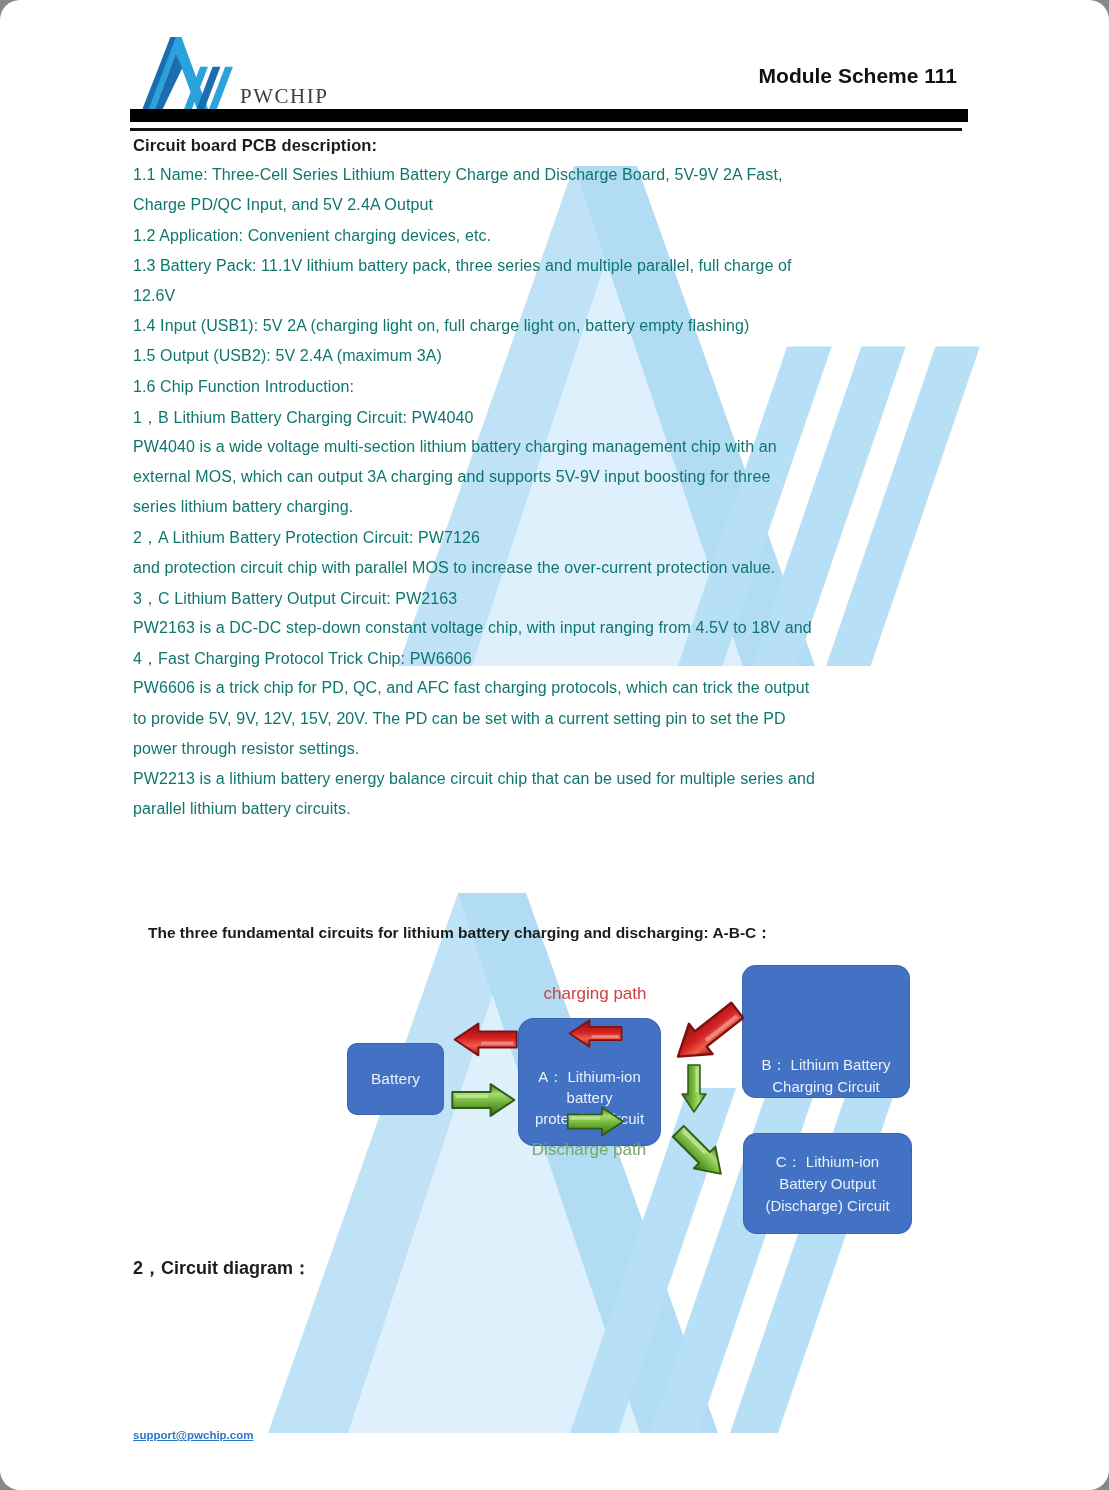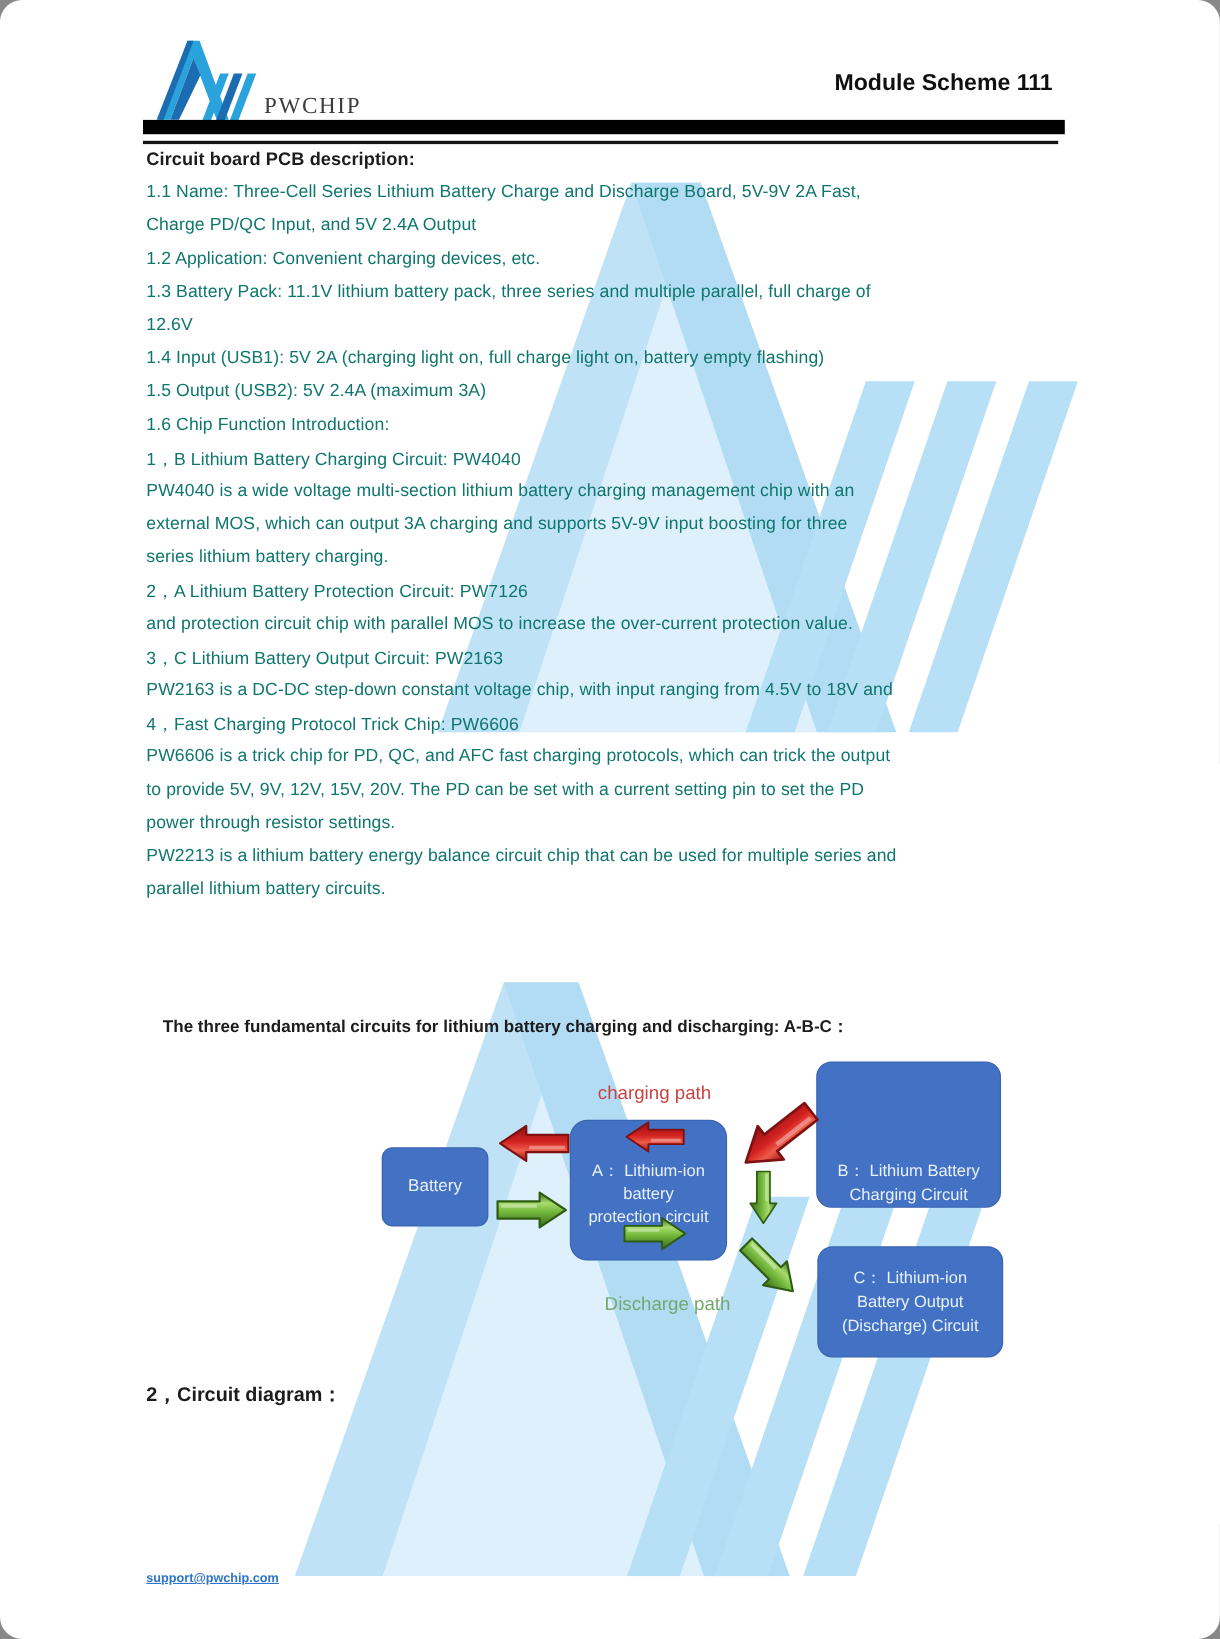--- a/index.html
+++ b/index.html
@@ -27,26 +27,26 @@
   .section2{position:absolute;left:133px;top:1256px;z-index:1;margin:0;
             font-size:18px;font-weight:700;color:#1c1c1c;}
   .footer-link{position:absolute;left:133px;top:1429px;z-index:1;cursor:pointer;
                font-size:11.5px;font-weight:700;color:var(--link-blue,#2e75c8);text-decoration:underline;}
   
   .dbox{position:absolute;z-index:1;background:var(--box-blue,#4372c4);color:#e8f0fa;
         display:flex;flex-direction:column;justify-content:center;align-items:center;
         text-align:center;box-shadow:0 0 0 1px rgba(30,60,120,.25) inset;}
   .box-battery{left:347px;top:1043px;width:97px;height:72px;border-radius:10px;font-size:15.5px;}
   .box-a{left:518px;top:1018px;width:143px;height:128px;border-radius:16px;font-size:15px;
-         line-height:21px;justify-content:flex-start;padding-top:36px;box-sizing:border-box;}
+         line-height:21px;justify-content:flex-start;padding-top:48px;box-sizing:border-box;}
   .box-b{left:742px;top:965px;width:168px;height:133px;border-radius:14px;font-size:15px;line-height:22px;justify-content:flex-end;}
   .box-c{left:743px;top:1133px;width:169px;height:101px;border-radius:14px;font-size:15px;line-height:22px;}
   .lbl-charging{position:absolute;left:520px;top:984px;width:150px;z-index:2;text-align:center;
                 font-size:17px;color:var(--charging-label-red,#c94343);}
-  .lbl-discharge{position:absolute;left:514px;top:1176px;width:150px;z-index:2;text-align:right;
+  .lbl-discharge{position:absolute;left:514px;top:1140px;width:150px;z-index:2;text-align:center;
                  font-size:17px;color:var(--discharge-label-green,#74a86e);}
   .arrow{position:absolute;z-index:2;overflow:visible;}
   .arr-red-to-battery{left:449px;top:1021px;width:72px;height:37px;transform:rotate(180deg);}
   .arr-green-to-a{left:451px;top:1078px;width:66px;height:44px;}
   .arr-red-in-a{left:566px;top:1018px;width:58px;height:31px;transform:rotate(180deg);z-index:3;}
   .arr-green-in-a{left:564px;top:1105px;width:64px;height:33px;z-index:3;}
   .arr-red-b-to-a{left:667px;top:1008px;width:80px;height:52px;transform:rotate(142deg);}
   .arr-green-down{left:669px;top:1072px;width:50px;height:34px;transform:rotate(90deg);}
   .arr-green-to-c{left:668px;top:1133px;width:64px;height:40px;transform:rotate(45deg);}
   .defs-holder{position:absolute;width:0;height:0;}

